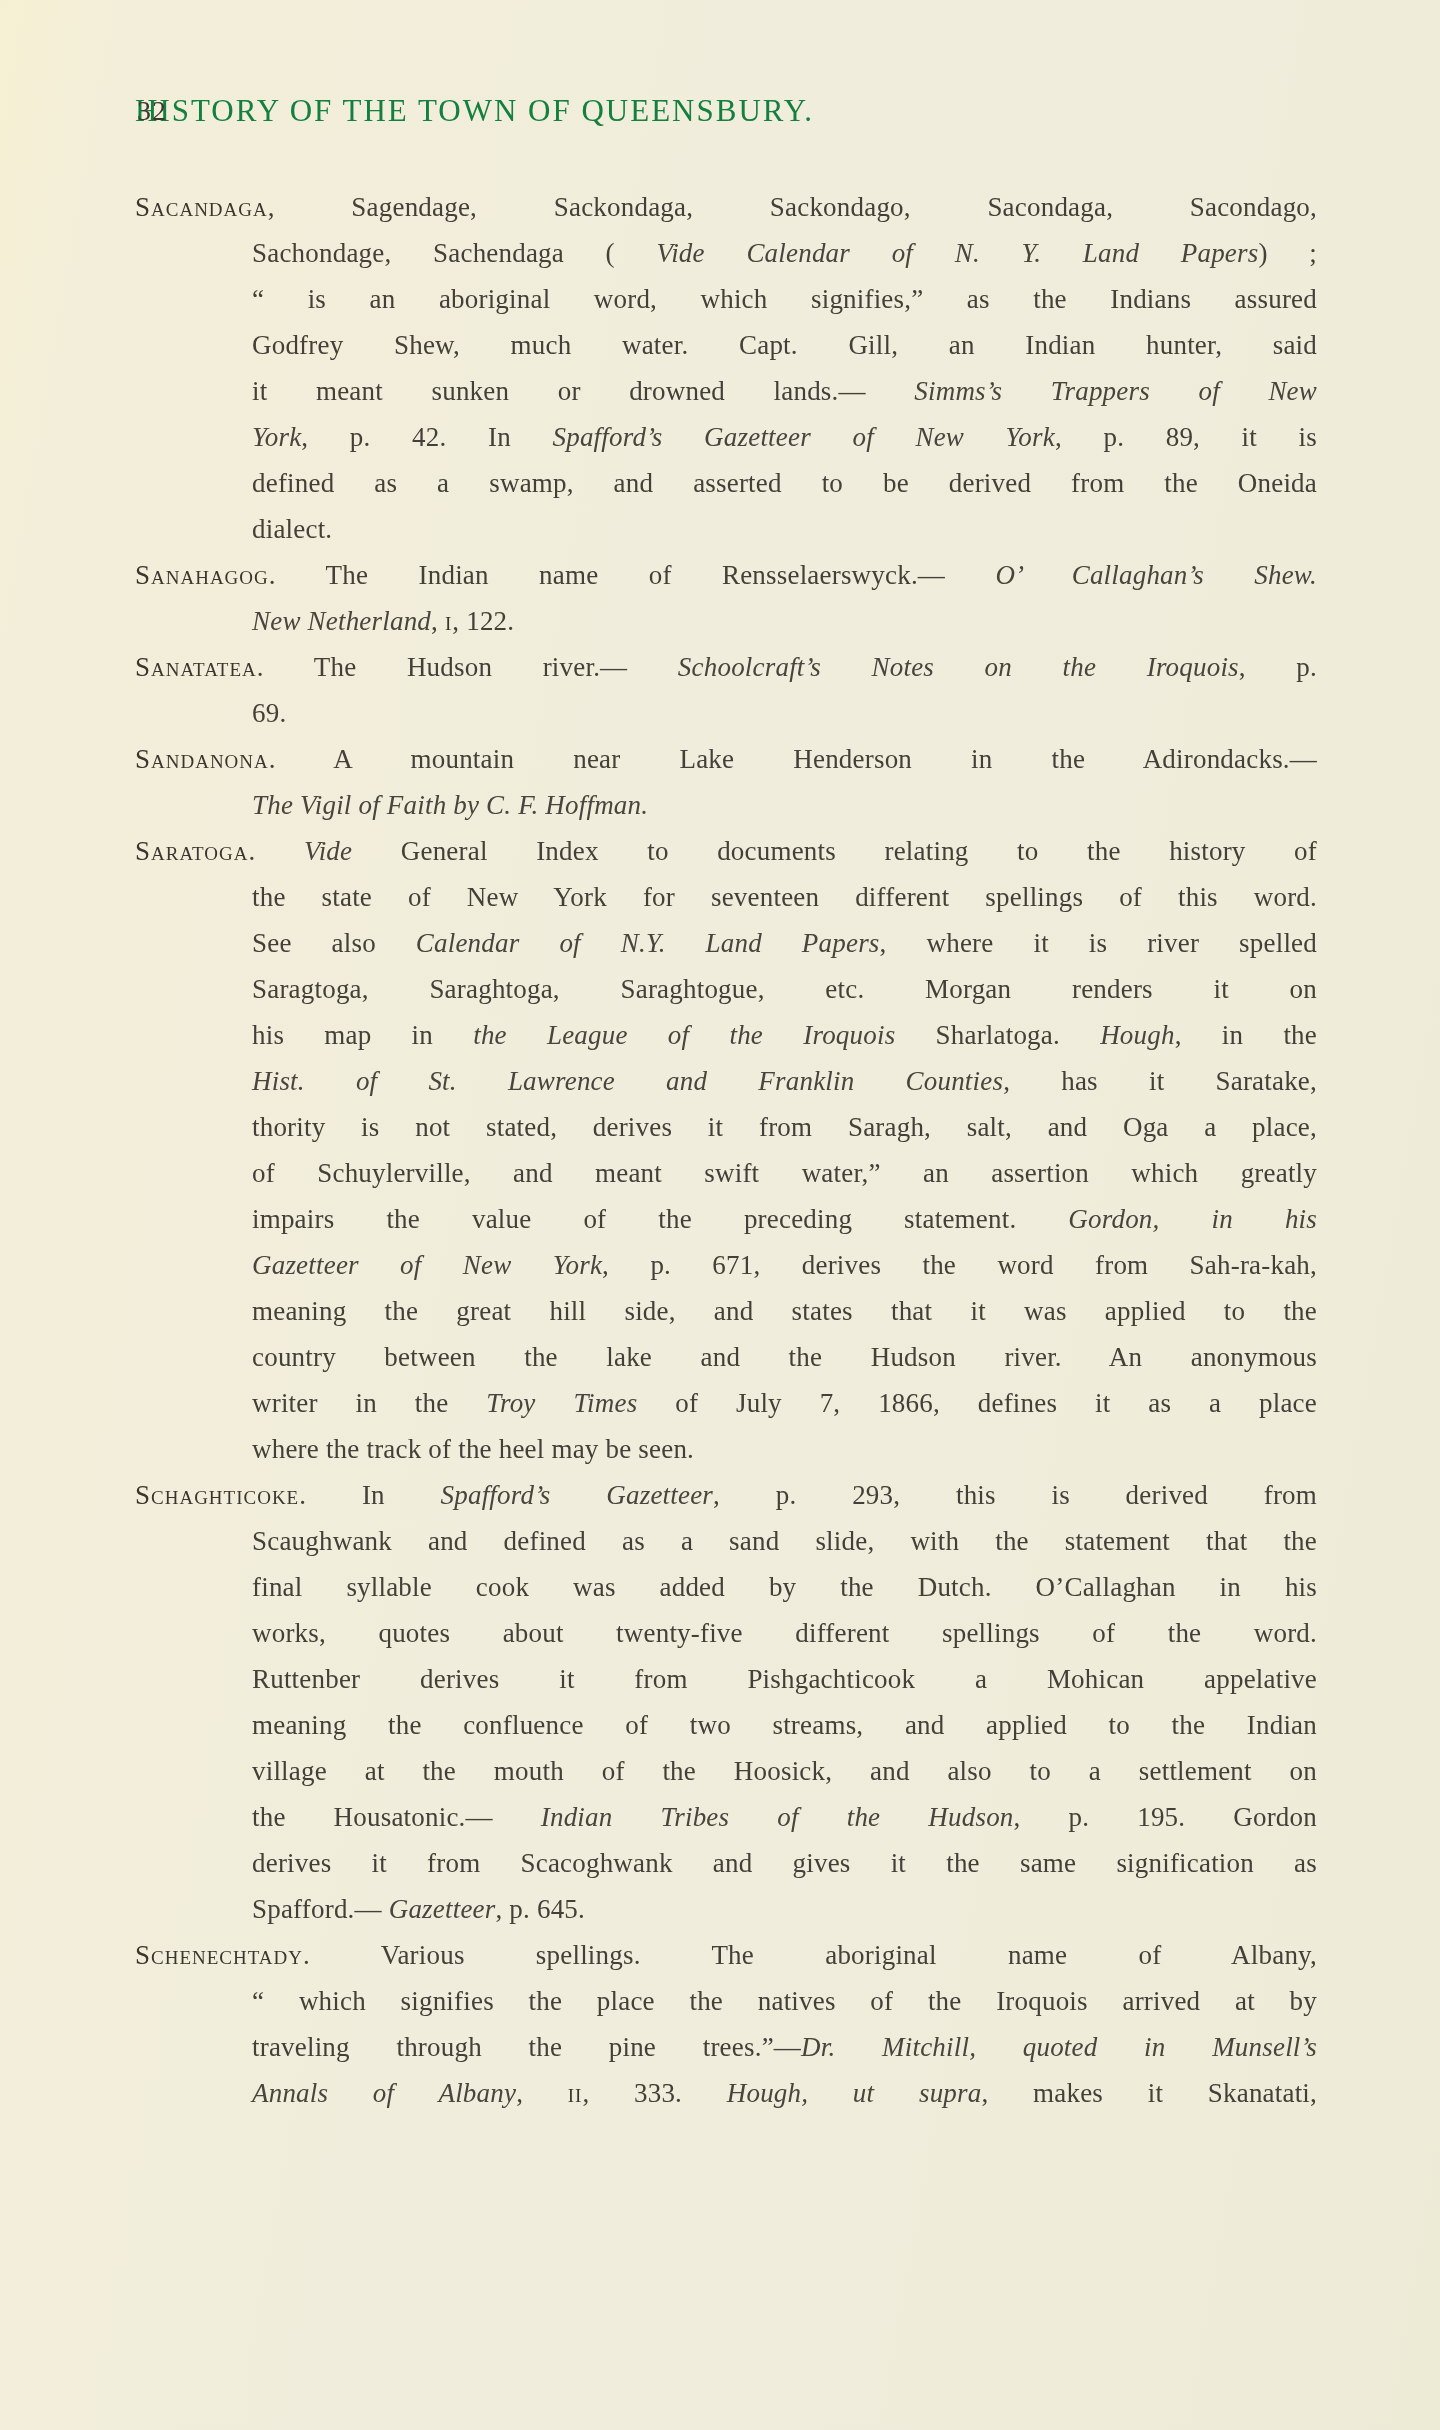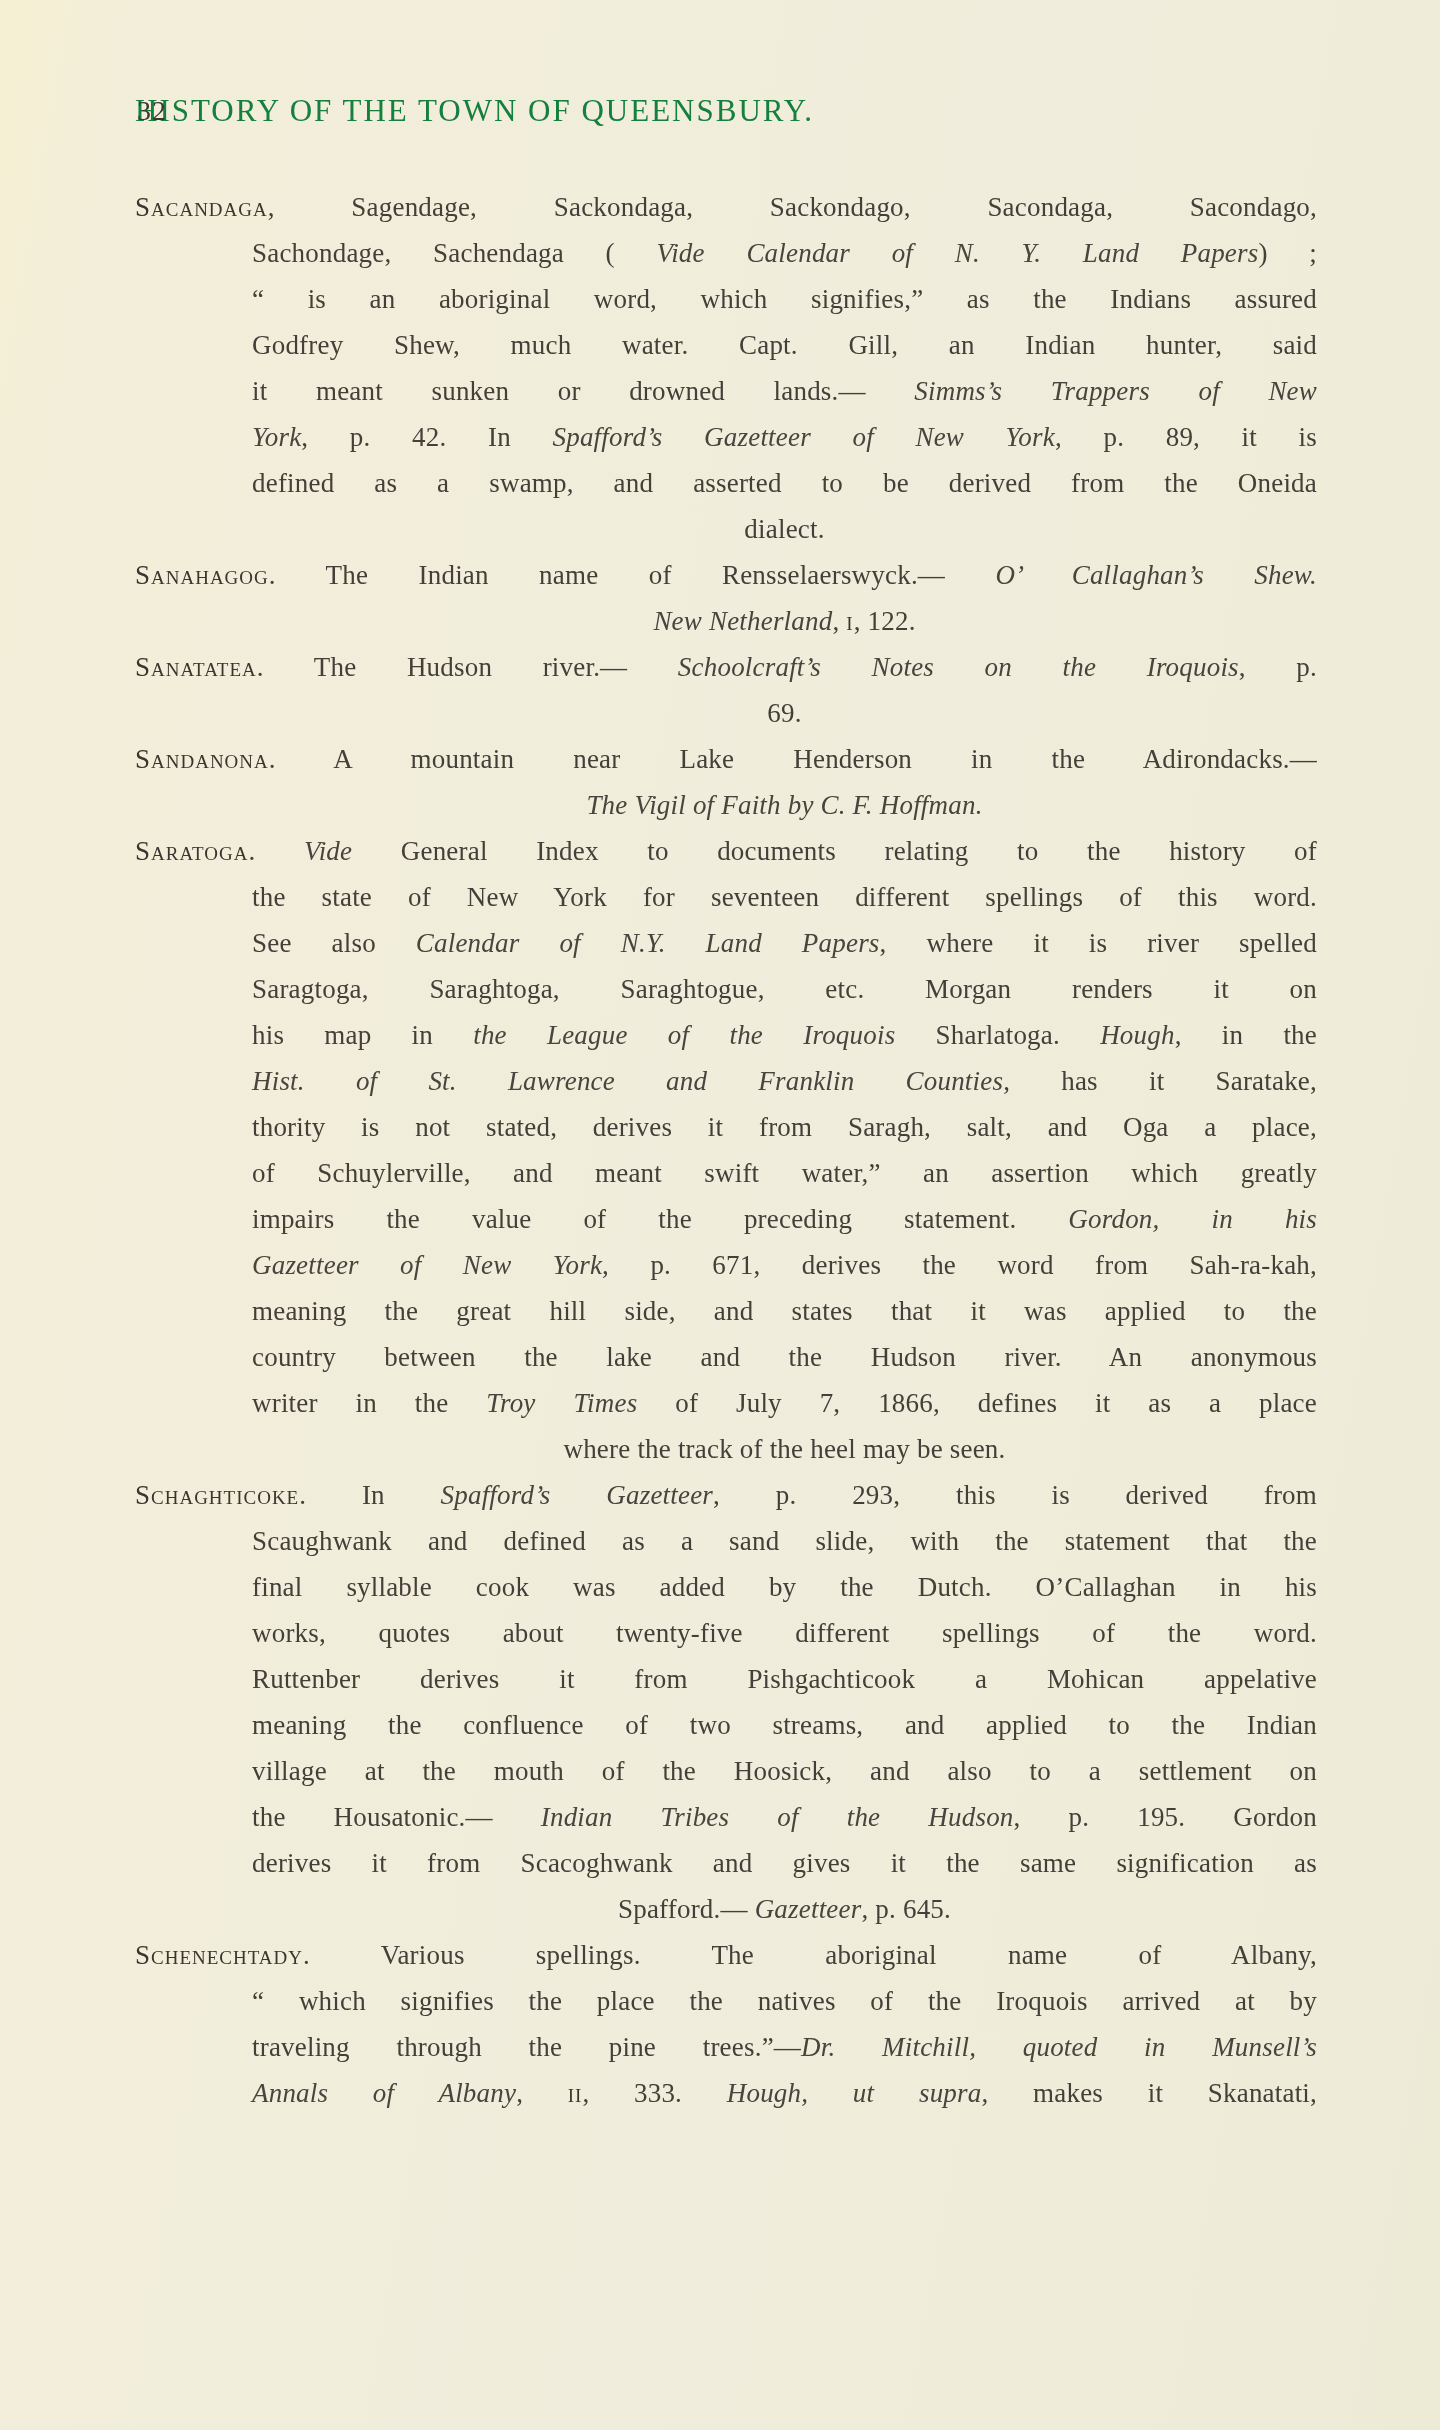--- a/index.html
+++ b/index.html
@@ -30,21 +30,21 @@
   }
   .entries{
     margin-top:50px;
   }
   .line{
     font-size:27px;line-height:46px;
     text-align:justify;text-align-last:justify;
     letter-spacing:0.2px;
   }
   .line.cont{padding-left:117px;}
-  .line.last{text-align:center;text-align-last:auto;}
+  .line.last{text-align:left;text-align-last:auto;}
   .sc{font-variant:small-caps;letter-spacing:1px;color:#3a362f;}
   .i{font-style:italic;color:#49443d;}
 </style>
 </head>
 <body>
 
 <div class="page">
   <div class="content">
     <div class="header-row">
       <span class="page-number">32</span>

